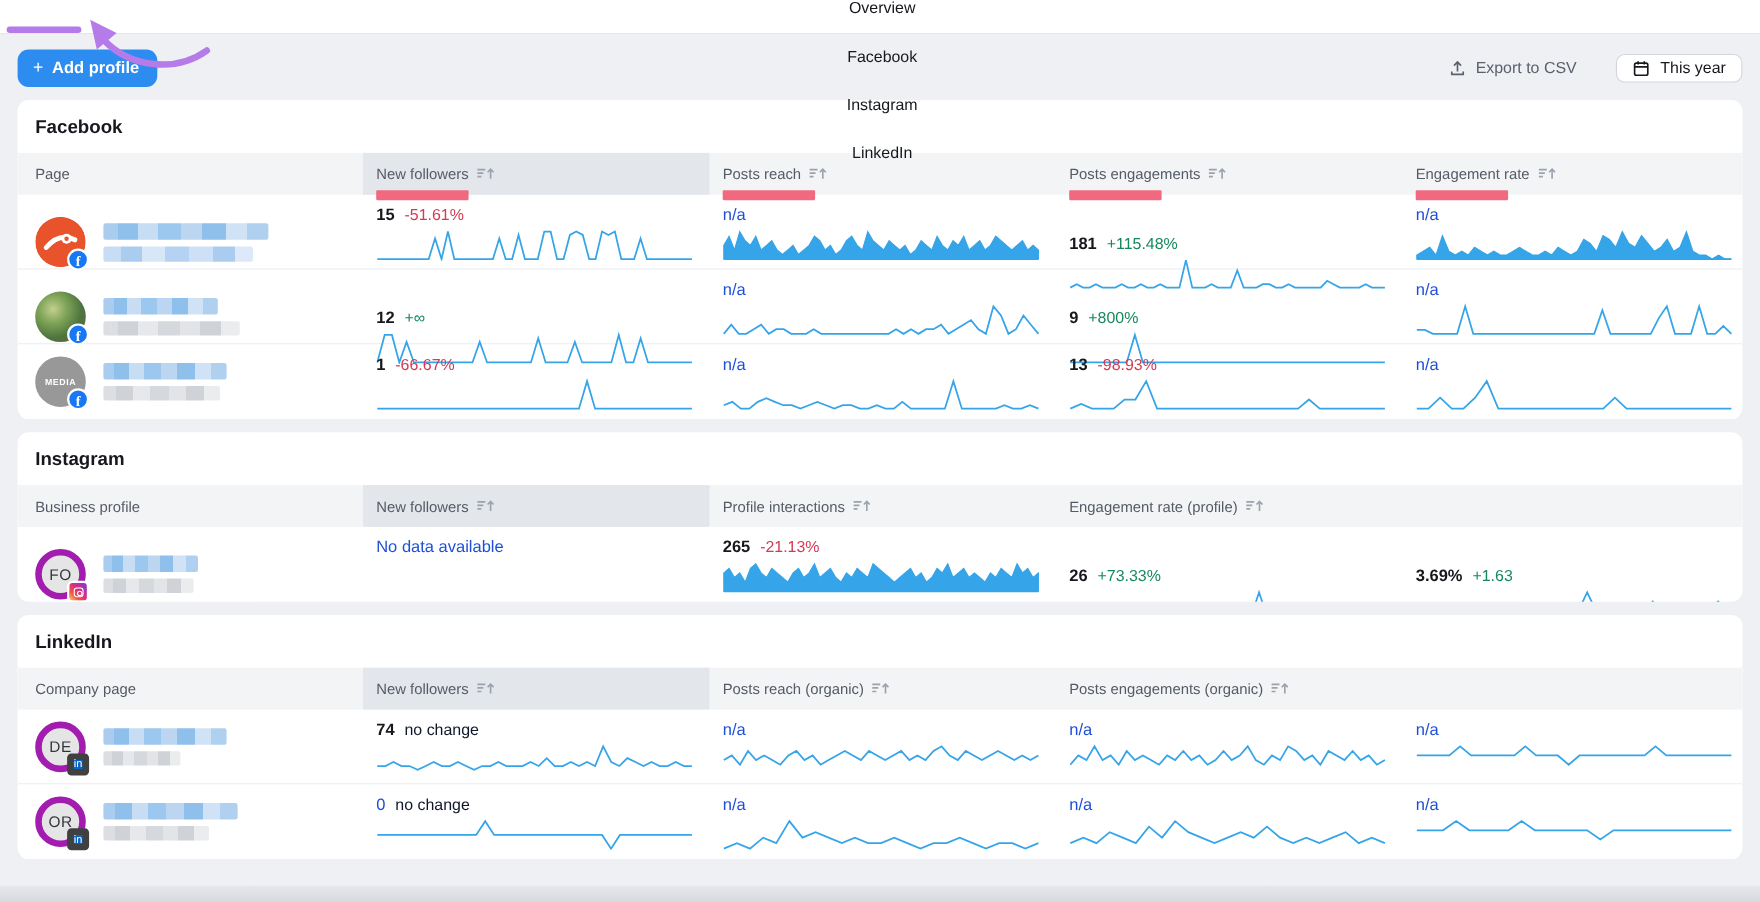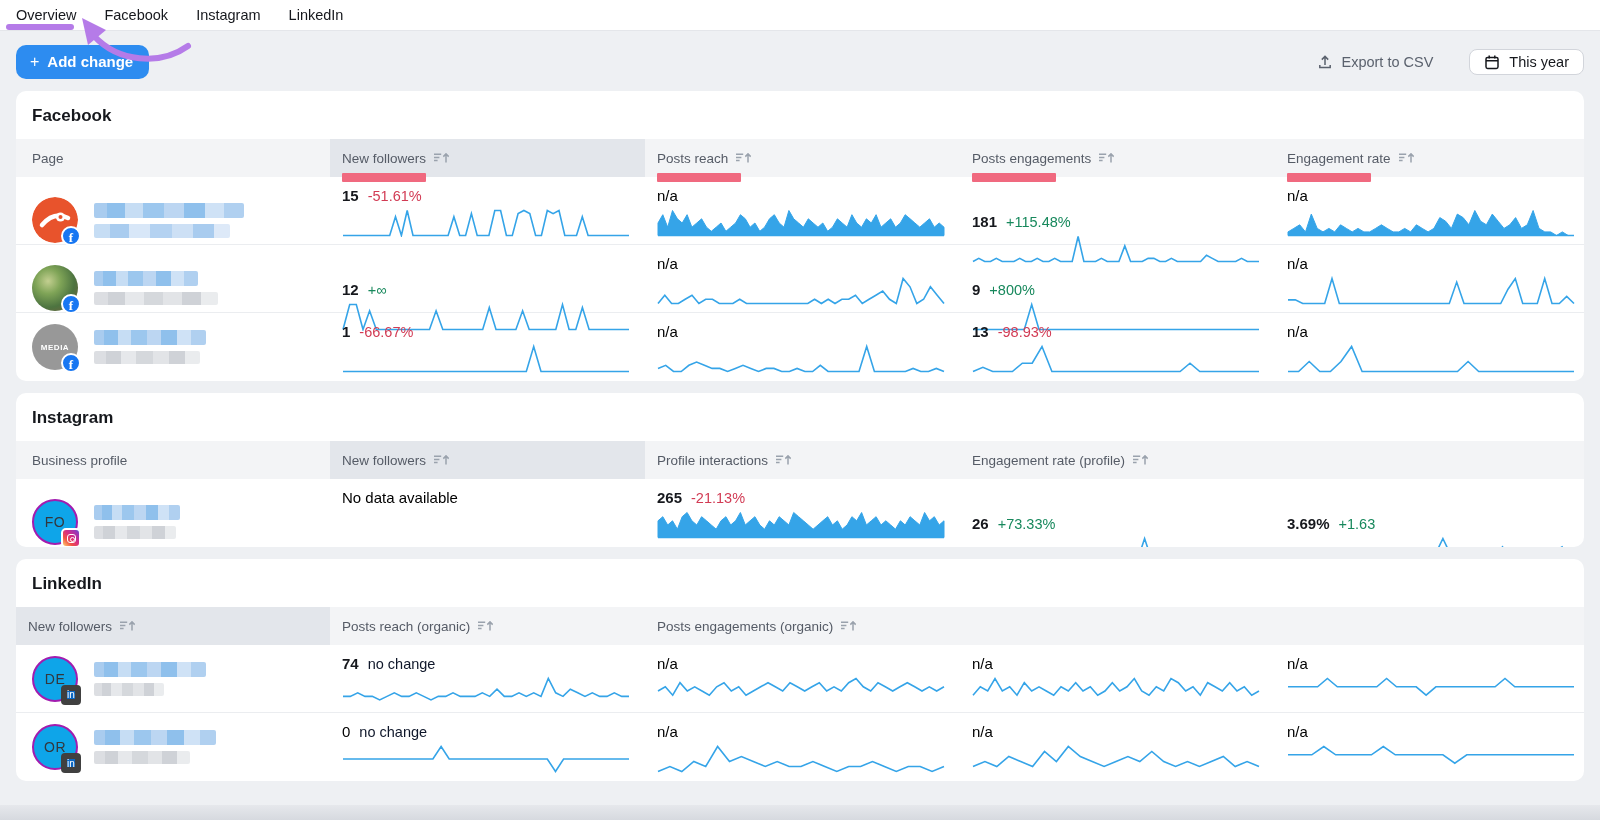--- a/index.html
+++ b/index.html
@@ -8,23 +8,23 @@
     font-family: "Liberation Sans", sans-serif;
     background:#eef0f3;
     color:#16181d;
     position:relative;
   }
   
   .topnav {
     background:#ffffff;
     height:31px;
     display:flex; align-items:center;
-    gap:28px; padding-left:16px;
+    gap:28px; padding-left:4px;
     border-bottom:1px solid #e4e6ea;
-    position:relative; z-index:3;
+    position:relative; z-index:3;flex-direction:column;
   }
   .topnav .tab { font-size:14.5px; color:#16181d; cursor:pointer; }
   .topnav .tab.active { font-weight:500; }
   .annot { position:absolute; left:0; top:0; width:240px; height:64px; z-index:5; pointer-events:none; }
   
   .toolbar {
     display:flex; justify-content:space-between; align-items:center;
     padding:14px 16px 12px 16px;
   }
   .btn-primary {
@@ -66,21 +66,21 @@
     position:absolute; left:12px; bottom:-5px; width:84px; height:9px;
     background:#f0697f; border-radius:1px; z-index:2;
   }
   .trow { border-bottom:1px solid #ebedf0; height:68px; }
   .trow:last-child { border-bottom:none; }
   
   .entity-cell { display:flex; align-items:center; gap:16px; padding-left:16px; cursor:pointer; }
   .avatar-wrap { position:relative; width:46px; height:46px; flex:0 0 auto; }
   .avatar { width:46px; height:46px; border-radius:50%; overflow:hidden;
             display:flex; align-items:center; justify-content:center; }
-  .avatar.plain { background:#0ea5e9; border:2px solid #a21caf; color:#33373d;
+  .avatar.plain { background:#e5e5e5; border:6px solid #a21caf; color:#33373d;
                   font-size:14px; letter-spacing:0.5px; }
   .avatar.media { background:#989898; color:#fff; font-size:8px; font-weight:700; letter-spacing:0.5px; }
   .avatar.art   { background:radial-gradient(circle at 35% 35%, #c3cf90 0%, #7fa457 30%, #4d7440 62%, #7c5c3e 100%); }
   .badge { position:absolute; right:-3px; bottom:-3px; width:20px; height:20px; z-index:2; }
   .badge-fb { border-radius:50%; background:#1877f2; border:2px solid #fff;
               color:#fff; font-family:"Liberation Serif",serif; font-weight:700; font-size:13px;
               display:flex; align-items:flex-end; justify-content:center; line-height:0.95; }
   .badge-li { border-radius:4px; background:#0a66c2; border:6px solid #404040;
               color:#fff; font-weight:400; font-size:10px;
               display:flex; align-items:center; justify-content:center; }
@@ -95,21 +95,21 @@
   .nblock.blue { height:15px;
     background:linear-gradient(90deg,#a9ccef 0 9%,#8fc0ec 9% 21%,#c6ddf4 21% 33%,#9cc7ee 33% 47%,#bcd6f2 47% 60%,#8fc0ec 60% 74%,#cfe2f6 74% 87%,#b0d0f0 87% 100%); }
   .nblock.blue-light { height:14px;
     background:linear-gradient(90deg,#c6ddf4 0 12%,#a9ccef 12% 26%,#d8e7f8 26% 41%,#b4d2f1 41% 57%,#cde0f5 57% 73%,#a9ccef 73% 88%,#dde9f8 88% 100%); }
   .nblock.gray { height:13px;
     background:linear-gradient(90deg,#dcdee2 0 11%,#cfd2d7 11% 25%,#e6e8eb 25% 40%,#d5d8dc 40% 56%,#e2e4e7 56% 71%,#cfd2d7 71% 86%,#eaecee 86% 100%); }
   
   .metric-cell { padding:10px 18px 0 12px; }
   .value-line { display:flex; align-items:baseline; gap:9px; margin-bottom:3px; }
   .val { font-size:15px; font-weight:700; color:#16181d; }
-  .val.muted { color:#000000; font-weight:400; }
+  .val.muted { color:#1d4ed8; font-weight:400; }
   .delta { font-size:14.5px; }
   .delta.pos { color:#17885c;margin-top:27px; }
   .delta.neg { color:#d23b54; }
   .delta.muted { color:#0f172a; }
   .spark { width:288px; height:30px; display:block; }
   .page-bottom { position:absolute; left:0; right:0; bottom:0; height:15px;
                  background:linear-gradient(#e6e8ec,#d6d9df); }
 </style>
 </head>
 <body>
@@ -123,21 +123,21 @@
 
 <svg class="annot" viewBox="0 0 240 64">
   <rect x="6" y="24" width="68" height="6" rx="3" fill="#b57be8"></rect>
   <path d="M188 46 C 160 66, 118 62, 94 36" stroke="#b57be8" stroke-width="6" fill="none" stroke-linecap="round"></path>
   <polygon points="82,18 106,30 88,45" fill="#b57be8"></polygon>
 </svg>
 
 <div class="toolbar">
   <button class="btn-primary">
     <span class="plus">+</span>
-    <span>Add change</span>
+    <span>Add profile</span>
   </button>
   <div class="toolbar-right">
     <button class="btn-ghost">
       <svg width="16" height="16" viewBox="0 0 16 16">
         <path d="M8 11V2.8 M4.8 5.6L8 2.4l3.2 3.2" stroke="#5a616d" stroke-width="1.5" fill="none"></path>
         <path d="M2.8 11v2.6h10.4V11" stroke="#5a616d" stroke-width="1.5" fill="none"></path>
       </svg>
       <span>Export to CSV</span>
     </button>
     <button class="btn-outline">
@@ -410,20 +410,23 @@
           </div>
           <svg viewBox="0 0 288 30" preserveAspectRatio="none" class="spark">
             <polyline points="1.0,20.2 12.9,24.3 24.8,24.3 36.8,20.2 48.7,24.3 60.6,20.2 72.5,24.3 84.4,28.5 96.3,16.0 108.3,16.0 120.2,28.5 132.1,24.3 144.0,28.5 155.9,3.5 167.8,28.5 179.8,20.2 191.7,24.3 203.6,28.5 215.5,11.8 227.4,28.5 239.3,16.0 251.3,28.5 263.2,20.2 275.1,11.8 287.0,28.5" fill="none" stroke="#35a4e8" stroke-width="1.6"></polyline>
           </svg>
         </div>
       </div>
     </section>
     <section class="card">
       <h2>LinkedIn</h2>
       <div class="grid thead">
+        <div class="th entity">
+          <span>Company page</span>
+        </div>
         <div class="th sorted">
           <span>New followers</span>
           <svg viewBox="0 0 17 12" width="17" height="12" class="sort-icon">
             <path d="M1 2.2h7.2M1 5.4h5.4M1 8.6h3.6" stroke="#9aa2ad" stroke-width="1.5" fill="none"></path>
             <path d="M13 10.5V2.2M10.3 4.6L13 1.9l2.7 2.7" stroke="#9aa2ad" stroke-width="1.5" fill="none"></path>
           </svg>
         </div>
         <div class="th">
           <span>Posts reach (organic)</span>
           <svg viewBox="0 0 17 12" width="17" height="12" class="sort-icon">

